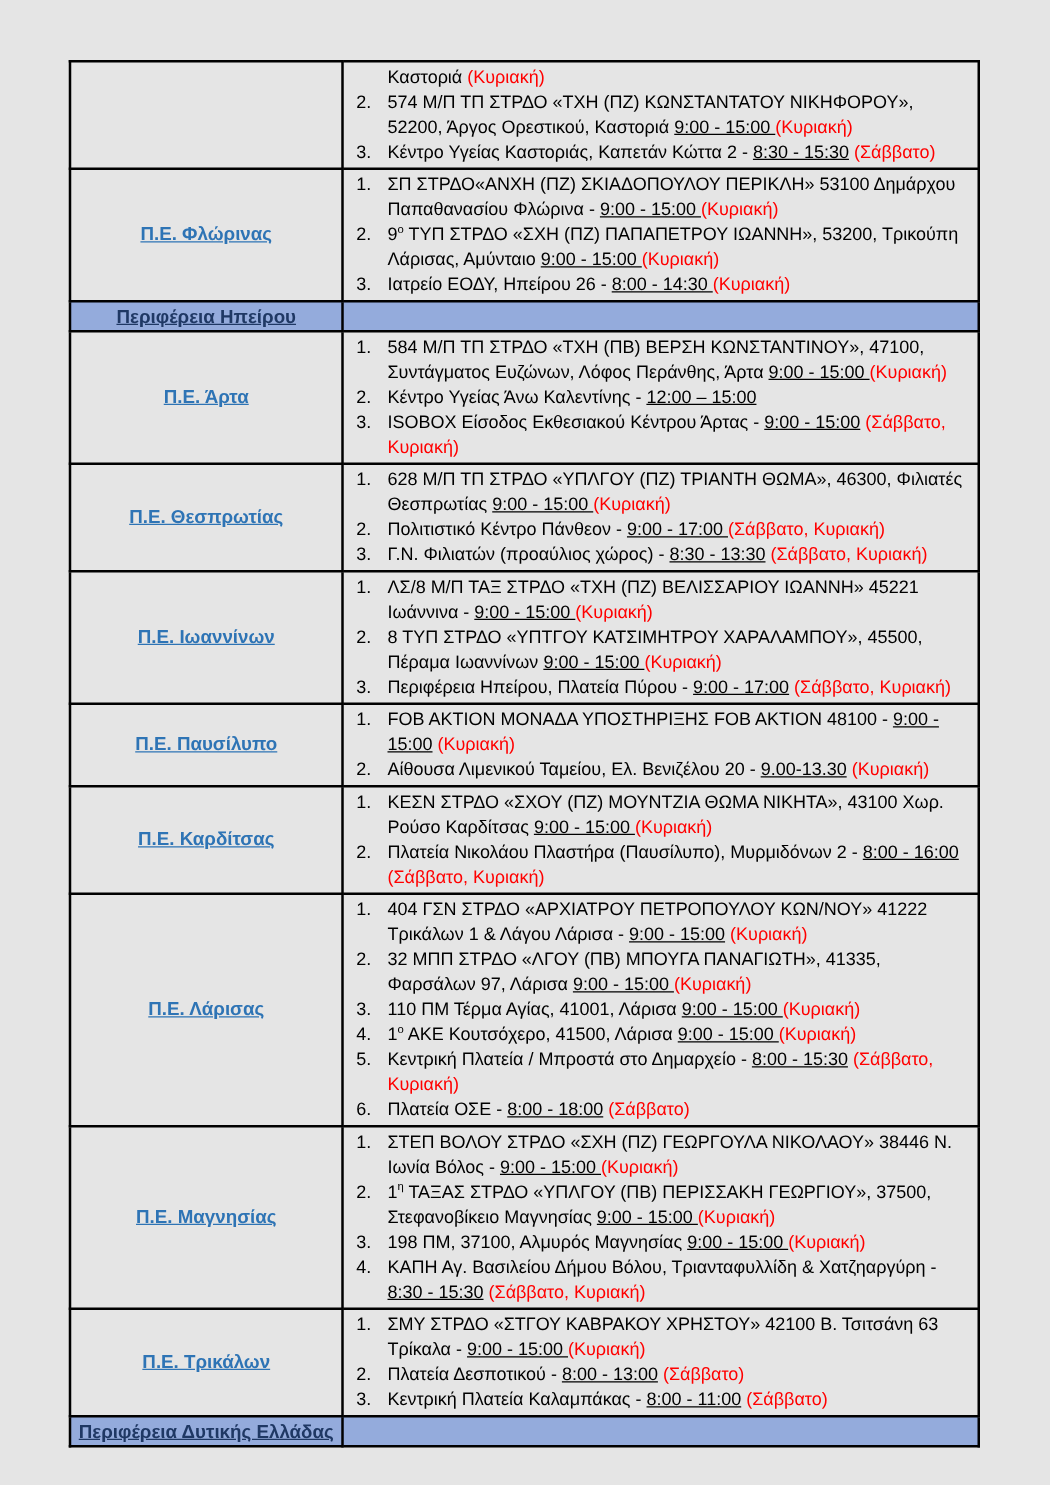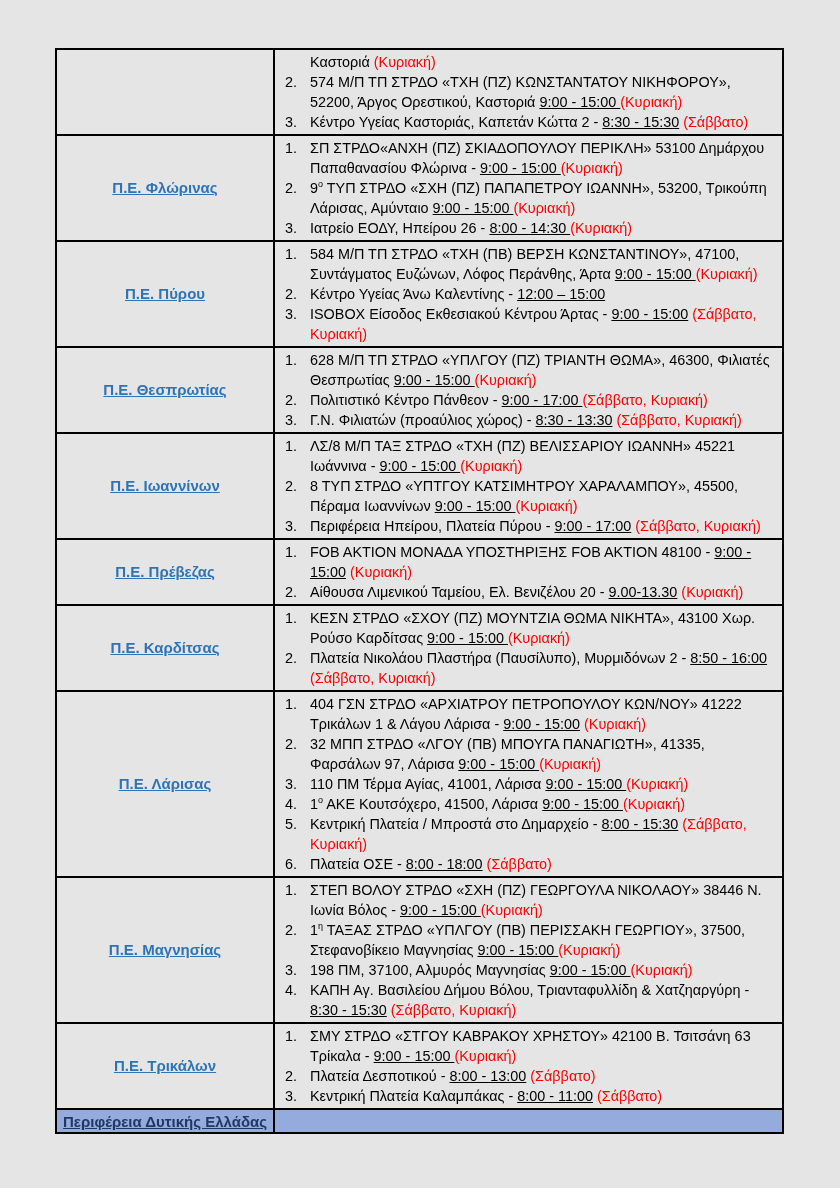--- a/index.html
+++ b/index.html
@@ -92,22 +92,26 @@
             <div class="item">
               <span class="num">2.</span>
               <span class="content"><span>9</span><sup>ο</sup><span> ΤΥΠ ΣΤΡΔΟ «ΣΧΗ (ΠΖ) ΠΑΠΑΠΕΤΡΟΥ ΙΩΑΝΝΗ», 53200, Τρικούπη Λάρισας, Αμύνταιο </span><span class="u">9:00 - 15:00 </span><span class="red">(Κυριακή)</span></span>
             </div>
             <div class="item">
               <span class="num">3.</span>
               <span class="content"><span>Ιατρείο ΕΟΔΥ, Ηπείρου 26 - </span><span class="u">8:00 - 14:30 </span><span class="red">(Κυριακή)</span></span>
             </div>
           </td>
         </tr>
-        <tr class="entity-row">
-          <td class="region-cell"><span class="region-link">Π.Ε. Πύρου</span></td>
+        <tr class="header-row">
+          <td class="header-left"><span class="header-label">Περιφέρεια Ηπείρου</span></td>
+          <td class="header-right"></td>
+        </tr>
+        <tr class="entity-row">
+          <td class="region-cell"><span class="region-link">Π.Ε. Άρτα</span></td>
           <td class="items-cell">
             <div class="item">
               <span class="num">1.</span>
               <span class="content"><span>584 Μ/Π ΤΠ ΣΤΡΔΟ «ΤΧΗ (ΠΒ) ΒΕΡΣΗ ΚΩΝΣΤΑΝΤΙΝΟΥ», 47100, Συντάγματος Ευζώνων, Λόφος Περάνθης, Άρτα </span><span class="u">9:00 - 15:00 </span><span class="red">(Κυριακή)</span></span>
             </div>
             <div class="item">
               <span class="num">2.</span>
               <span class="content"><span>Κέντρο Υγείας Άνω Καλεντίνης - </span><span class="u">12:00 – 15:00</span></span>
             </div>
             <div class="item">
@@ -144,42 +148,42 @@
               <span class="num">2.</span>
               <span class="content"><span>8 ΤΥΠ ΣΤΡΔΟ «ΥΠΤΓΟΥ ΚΑΤΣΙΜΗΤΡΟΥ ΧΑΡΑΛΑΜΠΟΥ», 45500, Πέραμα Ιωαννίνων </span><span class="u">9:00 - 15:00 </span><span class="red">(Κυριακή)</span></span>
             </div>
             <div class="item">
               <span class="num">3.</span>
               <span class="content"><span>Περιφέρεια Ηπείρου, Πλατεία Πύρου - </span><span class="u">9:00 - 17:00</span><span> </span><span class="red">(Σάββατο, Κυριακή)</span></span>
             </div>
           </td>
         </tr>
         <tr class="entity-row">
-          <td class="region-cell"><span class="region-link">Π.Ε. Πρέβεζας</span></td>
+          <td class="region-cell"><span class="region-link">Π.Ε. Παυσίλυπο</span></td>
           <td class="items-cell">
             <div class="item">
               <span class="num">1.</span>
               <span class="content"><span>FOB AKTION ΜΟΝΑΔΑ ΥΠΟΣΤΗΡΙΞΗΣ FOB AKTION 48100 - </span><span class="u">9:00 - 15:00</span><span> </span><span class="red">(Κυριακή)</span></span>
             </div>
             <div class="item">
               <span class="num">2.</span>
               <span class="content"><span>Αίθουσα Λιμενικού Ταμείου, Ελ. Βενιζέλου 20 - </span><span class="u">9.00-13.30</span><span> </span><span class="red">(Κυριακή)</span></span>
             </div>
           </td>
         </tr>
         <tr class="entity-row">
           <td class="region-cell"><span class="region-link">Π.Ε. Καρδίτσας</span></td>
           <td class="items-cell">
             <div class="item">
               <span class="num">1.</span>
               <span class="content"><span>ΚΕΣΝ ΣΤΡΔΟ «ΣΧΟΥ (ΠΖ) ΜΟΥΝΤΖΙΑ ΘΩΜΑ ΝΙΚΗΤΑ», 43100 Χωρ. Ρούσο Καρδίτσας </span><span class="u">9:00 - 15:00 </span><span class="red">(Κυριακή)</span></span>
             </div>
             <div class="item">
               <span class="num">2.</span>
-              <span class="content"><span>Πλατεία Νικολάου Πλαστήρα (Παυσίλυπο), Μυρμιδόνων 2 - </span><span class="u">8:50 - 16:00</span><span> </span><span class="red">(Σάββατο, Κυριακή)</span></span>
+              <span class="content"><span>Πλατεία Νικολάου Πλαστήρα (Παυσίλυπο), Μυρμιδόνων 2 - </span><span class="u">8:00 - 16:00</span><span> </span><span class="red">(Σάββατο, Κυριακή)</span></span>
             </div>
           </td>
         </tr>
         <tr class="entity-row">
           <td class="region-cell"><span class="region-link">Π.Ε. Λάρισας</span></td>
           <td class="items-cell">
             <div class="item">
               <span class="num">1.</span>
               <span class="content"><span>404 ΓΣΝ ΣΤΡΔΟ «ΑΡΧΙΑΤΡΟΥ ΠΕΤΡΟΠΟΥΛΟΥ ΚΩΝ/ΝΟΥ» 41222 Τρικάλων 1 &amp; Λάγου Λάρισα - </span><span class="u">9:00 - 15:00</span><span> </span><span class="red">(Κυριακή)</span></span>
             </div>

